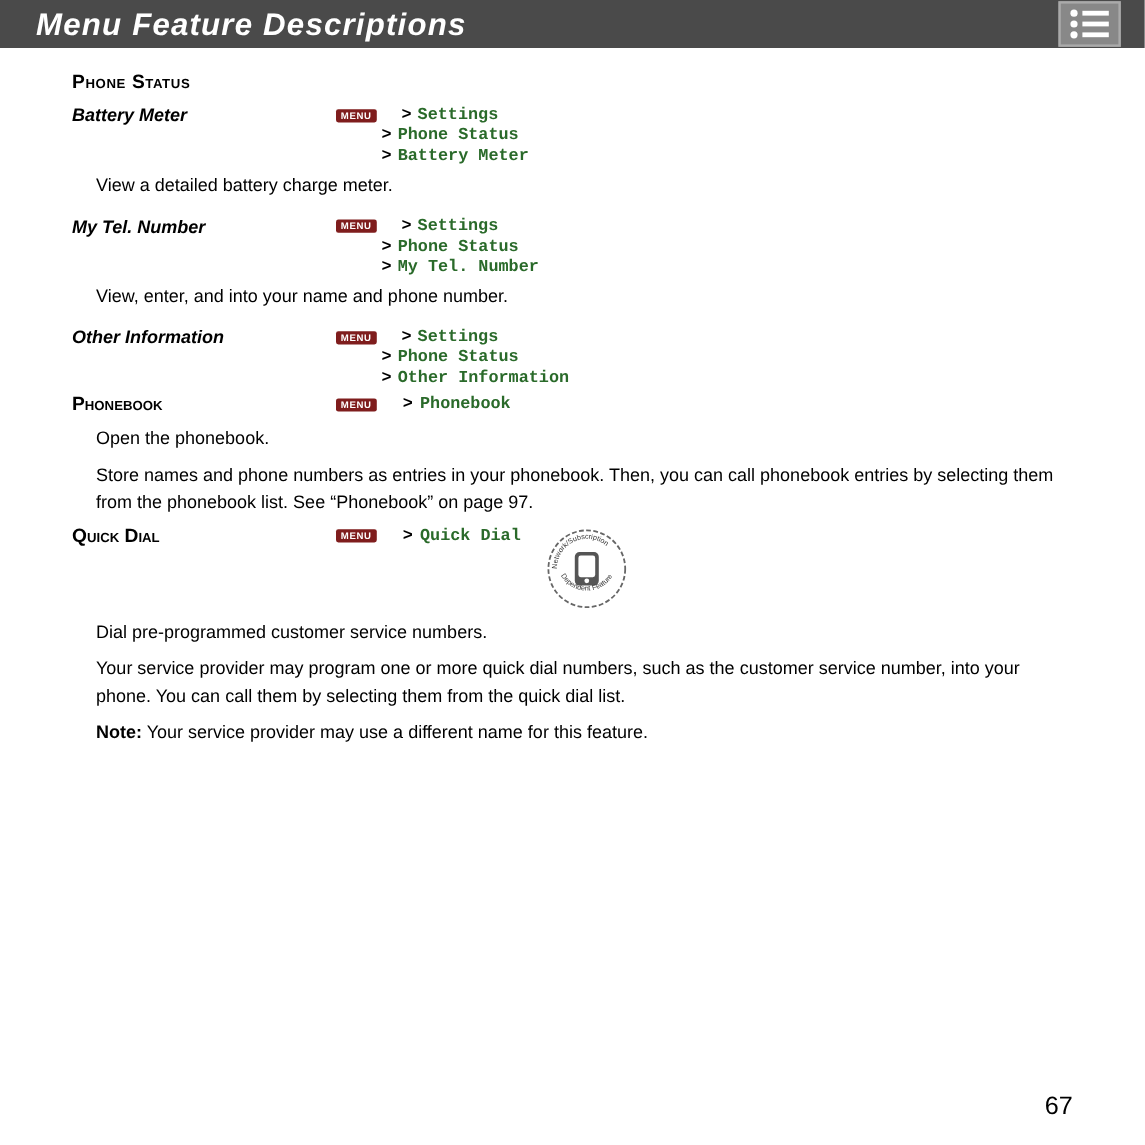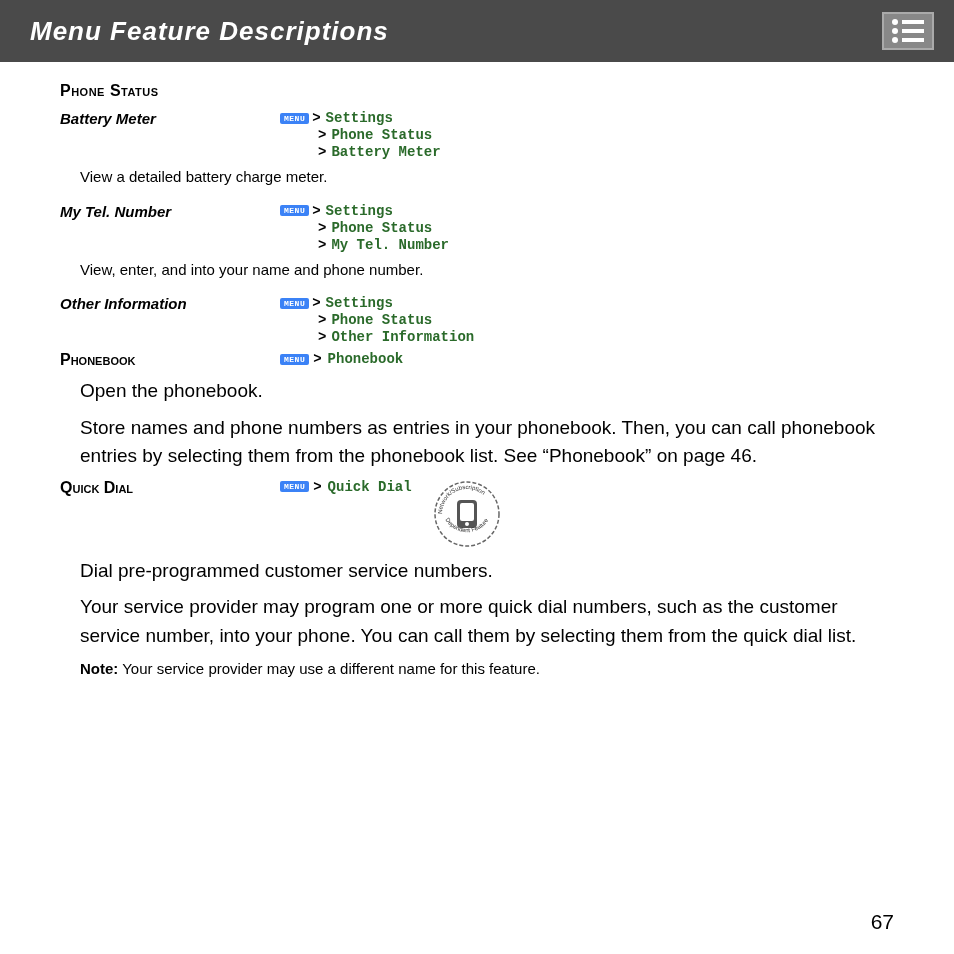--- a/index.html
+++ b/index.html
@@ -13,21 +13,21 @@
       overflow: hidden;
     }
 
     
     .header {
       background: #4a4a4a;
       display: flex;
       align-items: center;
       justify-content: space-between;
       padding: 8px 20px 8px 30px;
-      height: 62px;
+      height: 40px;
     }
     .header-title {
       color: #fff;
       font-style: italic;
       font-weight: bold;
       font-size: 26px;
       letter-spacing: 1px;
     }
     .header-icon {
       background: #888;
@@ -91,29 +91,29 @@
       gap: 1px;
       font-family: 'Courier New', Courier, monospace;
       font-size: 14px;
     }
     .feature-path-line {
       display: flex;
       align-items: center;
       gap: 3px;
     }
     .menu-badge {
-      background: #3b82f6;
+      background: #7f1d1d;
       color: #fff;
       font-size: 8px;
       font-weight: bold;
       padding: 1px 4px;
       border-radius: 2px;
-      font-family: Liberation Mono, monospace;
+      font-family: Liberation Sans, sans-serif;
       letter-spacing: 0.5px;
-      margin-right: 0;
+      margin-right: 18px;
       display: inline-block;
       vertical-align: middle;
     }
     .path-text {
       font-weight: bold;
       font-size: 14px;
       font-family: 'Courier New', Courier, monospace;
     }
     .path-text.settings { color: #2a6a2a; }
     .path-text.phone-status { color: #2a6a2a; }
@@ -184,21 +184,21 @@
     .network-badge {
       width: 70px;
       height: 70px;
       margin-left: 20px;
       position: relative;
       flex-shrink: 0;
     }
 
     
     .desc-text {
-      font-size: 19px;
+      font-size: 15px;
       line-height: 1.5;
       margin-left: 20px;
       margin-bottom: 8px;
     }
 
     .note-text {
       font-size: 15px;
       line-height: 1.5;
       margin-left: 20px;
       margin-bottom: 8px;
@@ -309,21 +309,21 @@
 
   <div class="phonebook-row">
     <div class="phonebook-label">Phonebook</div>
     <div class="phonebook-path">
       <span class="menu-badge">MENU</span>
       <span class="path-arrow">&gt;</span>
       <span class="path-text sub-item">Phonebook</span>
     </div>
   </div>
   <div class="desc-text">Open the phonebook.</div>
-  <div class="desc-text">Store names and phone numbers as entries in your phonebook. Then, you can call phonebook entries by selecting them from the phonebook list. See “Phonebook” on page 46.</div>
+  <div class="desc-text">Store names and phone numbers as entries in your phonebook. Then, you can call phonebook entries by selecting them from the phonebook list. See “Phonebook” on page 97.</div>
 
   <div class="quick-dial-row">
     <div class="quick-dial-label">Quick Dial</div>
     <div class="quick-dial-path-container">
       <div class="quick-dial-path">
         <span class="menu-badge">MENU</span>
         <span class="path-arrow">&gt;</span>
         <span class="path-text sub-item">Quick Dial</span>
       </div>
 

